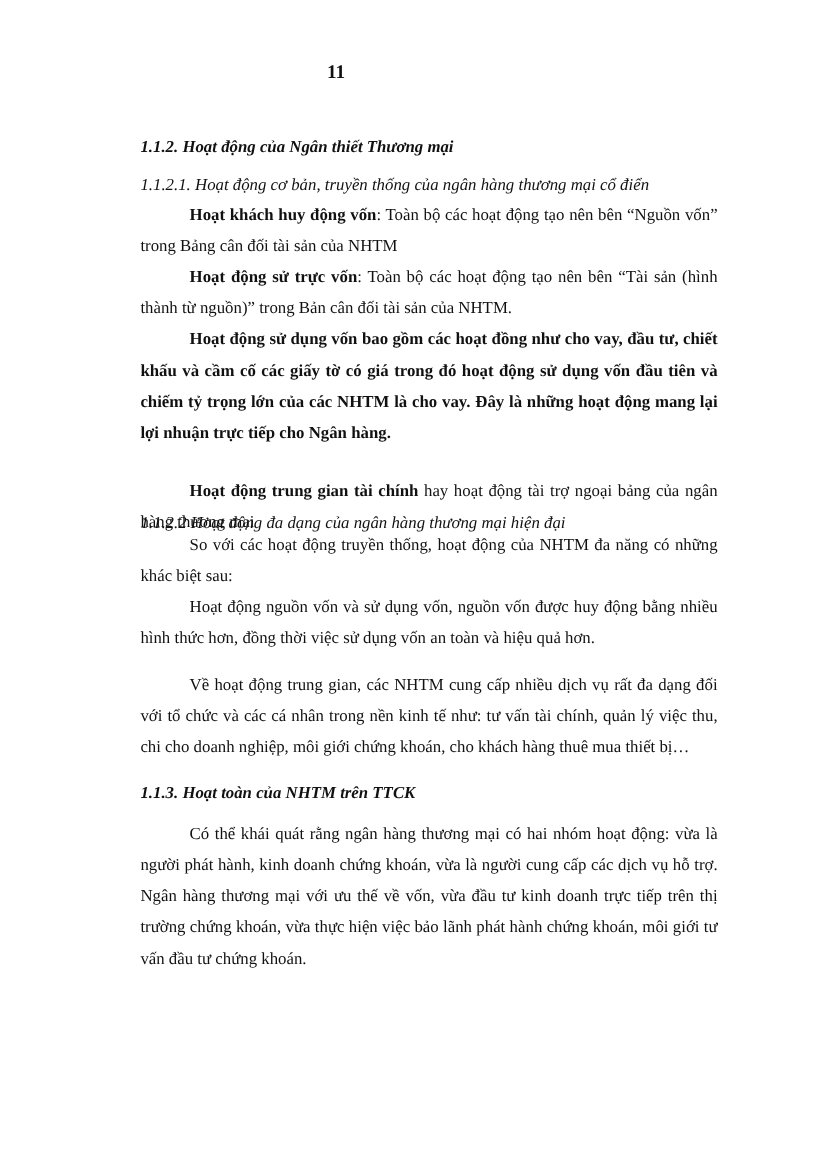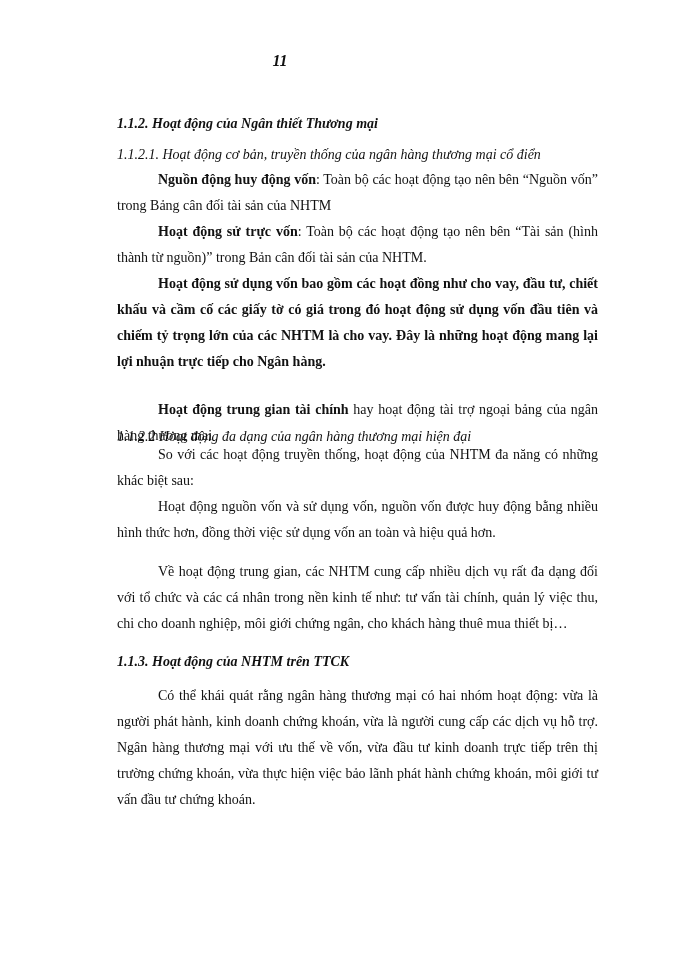--- a/index.html
+++ b/index.html
@@ -1,45 +1,45 @@
 <!DOCTYPE html>
 <html><head>
 <meta charset="utf-8">
 <style>
   html, body { margin: 0; padding: 0; background: #ffffff; }
   body { width: 700px; height: 960px; position: relative; overflow: hidden;
          font-family: "Liberation Serif", "DejaVu Serif", serif; color: #111; }
   .page-number { position: absolute; left: 0; width: 560px; top: 52px; text-align: center;
-                 font-weight: bold; font-size: 16px; font-style: italic; }
+                 font-weight: bold; font-size: 16px; }
   .h2 { font-weight: bold; font-style: italic; font-size: 14px; margin: 0; position: absolute; left: 117px; }
   .h3 { font-style: italic; font-size: 14px; position: absolute; left: 117px; white-space: nowrap; }
   .para { position: absolute; left: 117px; width: 481px; font-size: 14px; line-height: 26px;
           text-align: justify; text-indent: 41px; margin: 0; }
   .para b { font-weight: bold; }
 </style>
 </head>
 <body>
 
 <div class="page-number">11</div>
 
 <div class="h2" style="top:116px;">1.1.2. Hoạt động của Ngân thiết Thương mại</div>
 
 <div class="h3" style="top:147px;">1.1.2.1. Hoạt động cơ bản, truyền thống của ngân hàng thương mại cổ điển</div>
 
-<p class="para" style="top:167px;"><b>Nguồn động huy động vốn</b><span>: Toàn bộ các hoạt động tạo nên bên “Nguồn vốn” trong Bảng cân đối tài sản của NHTM</span></p>
+<p class="para" style="top:167px;"><b>Hoạt khách huy động vốn</b><span>: Toàn bộ các hoạt động tạo nên bên “Nguồn vốn” trong Bảng cân đối tài sản của NHTM</span></p>
 
 <p class="para" style="top:219px;"><b>Hoạt động sử trực vốn</b><span>: Toàn bộ các hoạt động tạo nên bên “Tài sản (hình thành từ nguồn)” trong Bản cân đối tài sản của NHTM.</span></p>
 
 <p class="para" style="top:271px;font-weight:bold;">Hoạt động sử dụng vốn bao gồm các hoạt đồng như cho vay, đầu tư, chiết khấu và cầm cố các giấy tờ có giá trong đó hoạt động sử dụng vốn đầu tiên và chiếm tỷ trọng lớn của các NHTM là cho vay. Đây là những hoạt động mang lại lợi nhuận trực tiếp cho Ngân hàng.</p>
 
 <p class="para" style="top:397px;"><b>Hoạt động trung gian tài chính</b><span> hay hoạt động tài trợ ngoại bảng của ngân hàng thương mại</span></p>
 
 <div class="h3" style="top:429px;">1.1.2.2 Hoạt động đa dạng của ngân hàng thương mại hiện đại</div>
 
 <p class="para" style="top:442px;">So với các hoạt động truyền thống, hoạt động của NHTM đa năng có những khác biệt sau:</p>
 
 <p class="para" style="top:494px;">Hoạt động nguồn vốn và sử dụng vốn, nguồn vốn được huy động bằng nhiều hình thức hơn, đồng thời việc sử dụng vốn an toàn và hiệu quả hơn.</p>
 
-<p class="para" style="top:559px;">Về hoạt động trung gian, các NHTM cung cấp nhiều dịch vụ rất đa dạng đối với tổ chức và các cá nhân trong nền kinh tế như: tư vấn tài chính, quản lý việc thu, chi cho doanh nghiệp, môi giới chứng ngân, cho khách hàng thuê mua thiết bị…</p>
+<p class="para" style="top:559px;">Về hoạt động trung gian, các NHTM cung cấp nhiều dịch vụ rất đa dạng đối với tổ chức và các cá nhân trong nền kinh tế như: tư vấn tài chính, quản lý việc thu, chi cho doanh nghiệp, môi giới chứng khoán, cho khách hàng thuê mua thiết bị…</p>
 
-<div class="h2" style="top:654px;">1.1.3. Hoạt động của NHTM trên TTCK</div>
+<div class="h2" style="top:654px;">1.1.3. Hoạt toàn của NHTM trên TTCK</div>
 
 <p class="para" style="top:683px;">Có thể khái quát rằng ngân hàng thương mại có hai nhóm hoạt động: vừa là người phát hành, kinh doanh chứng khoán, vừa là người cung cấp các dịch vụ hỗ trợ. Ngân hàng thương mại với ưu thế về vốn, vừa đầu tư kinh doanh trực tiếp trên thị trường chứng khoán, vừa thực hiện việc bảo lãnh phát hành chứng khoán, môi giới tư vấn đầu tư chứng khoán.</p>
 
 </body></html>

